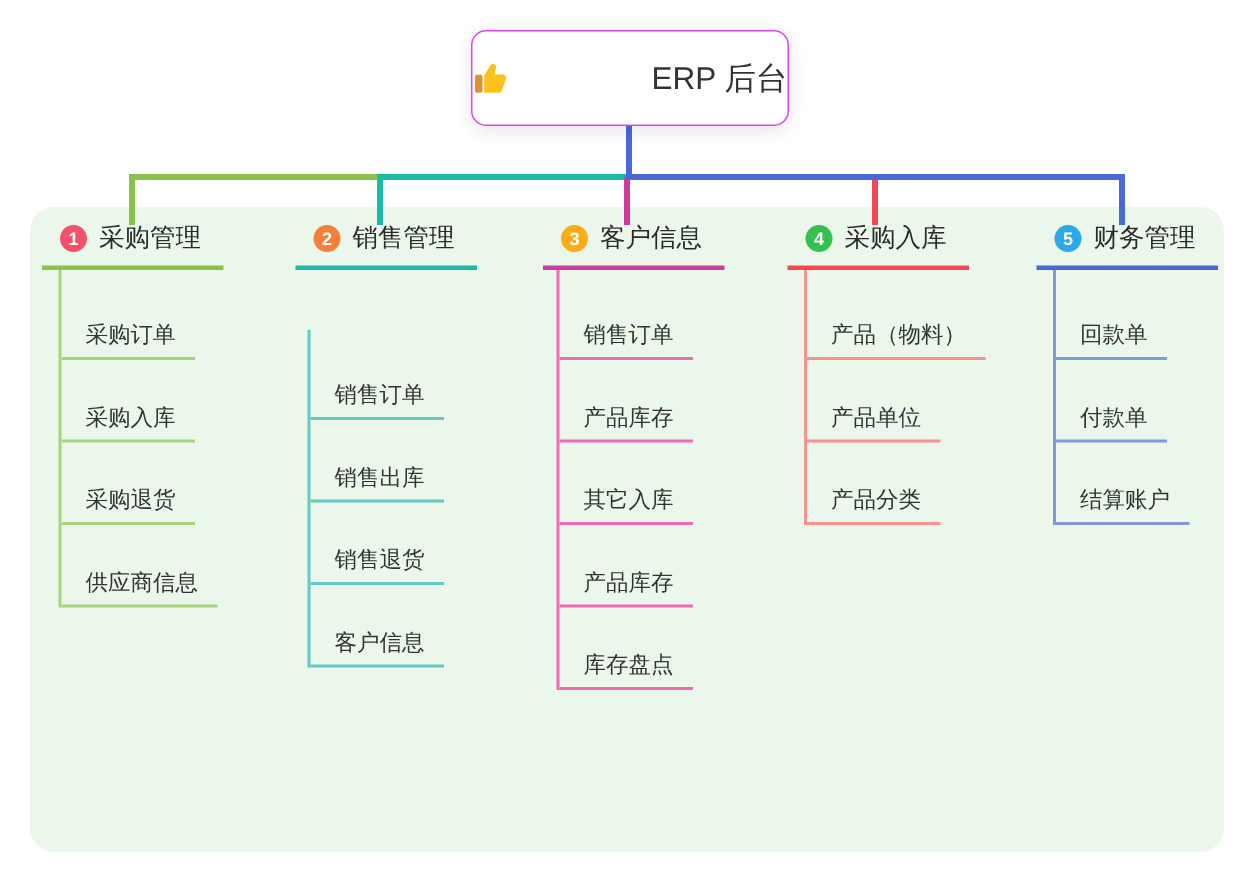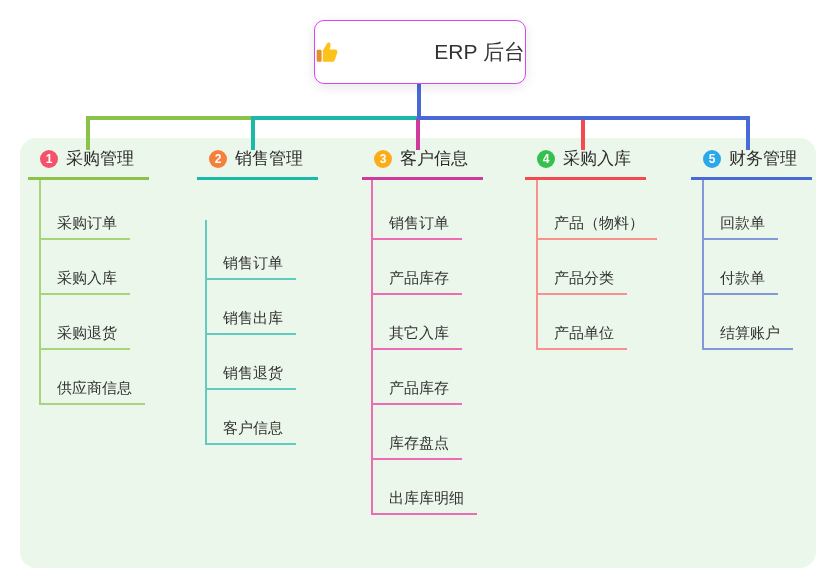--- a/index.html
+++ b/index.html
@@ -88,33 +88,32 @@
     <div class="branch-title" style="border-bottom-color: rgb(207, 58, 159);">
       <span class="badge" style="background-color: rgb(251, 172, 22);">3</span>
       <span class="branch-label">客户信息</span>
     </div>
     <div class="children" style="margin-left: 9px; border-left-color: rgb(238, 108, 181);">
       <div class="child" style="border-bottom-color: rgb(238, 108, 181);">销售订单</div>
       <div class="child" style="border-bottom-color: rgb(238, 108, 181);">产品库存</div>
       <div class="child" style="border-bottom-color: rgb(238, 108, 181);">其它入库</div>
       <div class="child" style="border-bottom-color: rgb(238, 108, 181);">产品库存</div>
       <div class="child" style="border-bottom-color: rgb(238, 108, 181);">库存盘点</div>
-      <div class="child" style="border-bottom-color: rgb(238, 108, 181);">出库库明细</div>
     </div>
   </div>
 
   <div class="branch" style="left:525px">
     <div class="branch-title" style="border-bottom-color: rgb(244, 73, 79);">
       <span class="badge" style="background-color: rgb(54, 193, 78);">4</span>
       <span class="branch-label">采购入库</span>
     </div>
     <div class="children" style="margin-left: 11px; border-left-color: rgb(248, 146, 143);">
       <div class="child" style="border-bottom-color: rgb(248, 146, 143);">产品（物料）</div>
+      <div class="child" style="border-bottom-color: rgb(248, 146, 143);">产品单位</div>
       <div class="child" style="border-bottom-color: rgb(248, 146, 143);">产品分类</div>
-      <div class="child" style="border-bottom-color: rgb(248, 146, 143);">产品单位</div>
     </div>
   </div>
 
   <div class="branch" style="left:691px">
     <div class="branch-title" style="border-bottom-color: rgb(74, 105, 217);">
       <span class="badge" style="background-color: rgb(43, 168, 234);">5</span>
       <span class="branch-label">财务管理</span>
     </div>
     <div class="children" style="margin-left: 11px; border-left-color: rgb(130, 152, 216);">
       <div class="child" style="border-bottom-color: rgb(130, 152, 216);">回款单</div>

